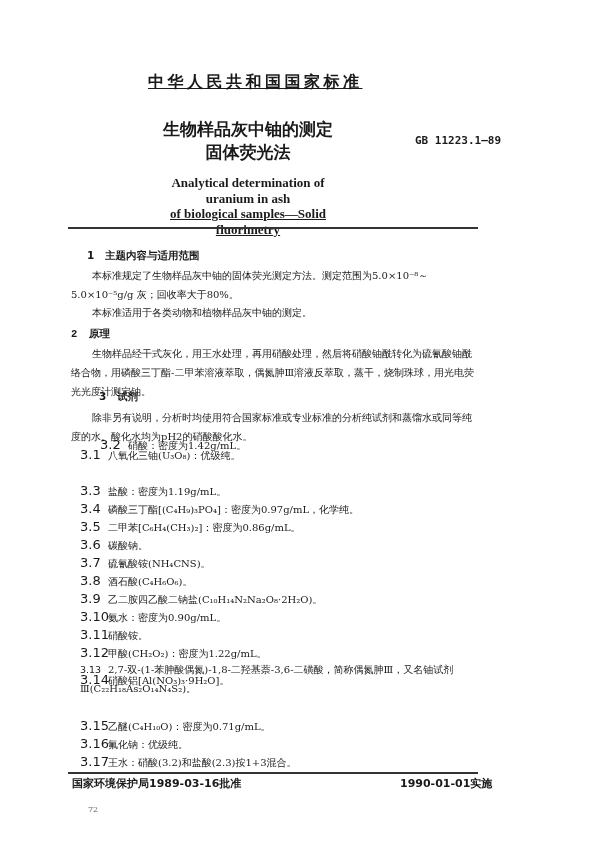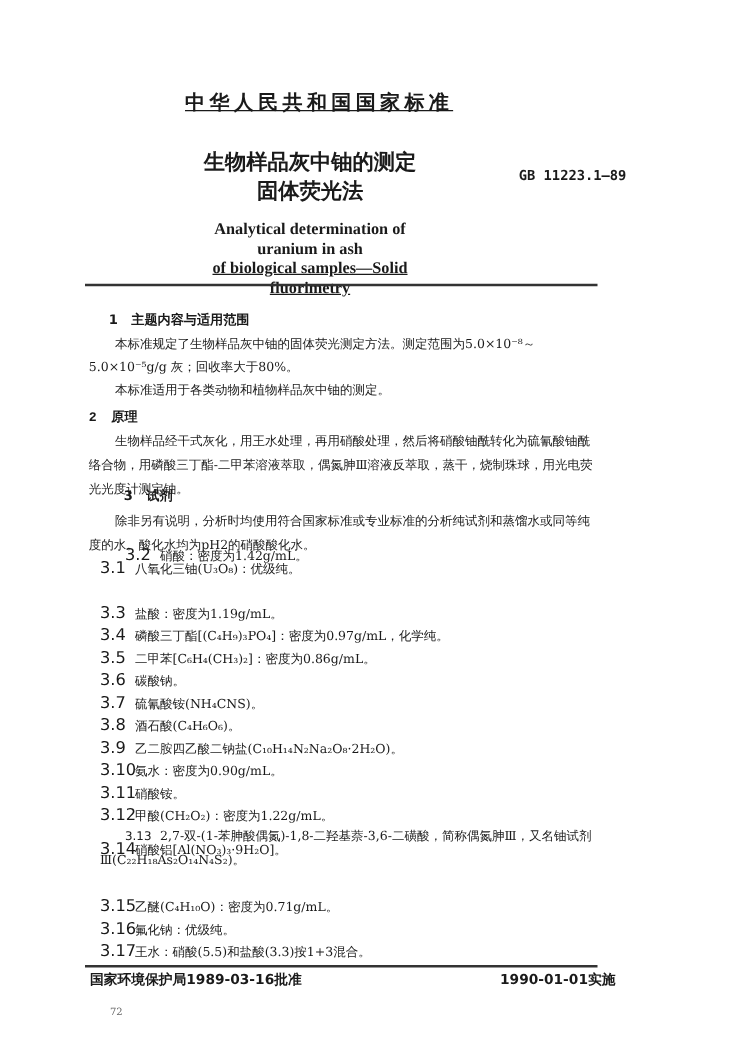--- a/index.html
+++ b/index.html
@@ -20,21 +20,21 @@
   .e2 { top: 206px; text-decoration: underline; }
   .rule { left: 68px; width: 410px; height: 2px; background: #333; }
   .rule-top { top: 227px; }
   .rule-bottom { top: 738px; }
   .h { left: 71px; font-family: "DejaVu Sans", "Liberation Sans", sans-serif; font-weight: bold; font-size: 10.5px; }
   .h .num { display: inline-block; width: 18px; }
   .p { left: 71px; width: 410px; font-size: 10px; line-height: 19px; text-indent: 21px; }
   .li { left: 80px; font-size: 10px; line-height: 16px; white-space: nowrap; }
   .li .n { display: inline-block; width: 28px; font-family: "DejaVu Sans", "Liberation Sans", sans-serif; font-size: 13px; }
   .li13 { left: 80px; width: 400px; font-size: 10px; line-height: 19px; }
-  .li13 .n { display: inline-block; width: 28px; font-family: "DejaVu Sans", "Liberation Sans", sans-serif; font-size: 9.5px; margin-left: 20px; }
+  .li13 .n { display: inline-block; width: 28px; font-family: "DejaVu Sans", "Liberation Sans", sans-serif; font-size: 9.5px; }
   .footer-left { left: 72px; top: 742px; font-family: "DejaVu Sans", "Liberation Sans", sans-serif; font-weight: bold; font-size: 11px; }
   .footer-right { left: 400px; width: 80px; text-align: right; top: 742px; font-family: "DejaVu Sans", "Liberation Sans", sans-serif; font-weight: bold; font-size: 11px; white-space: nowrap; }
   .page-num { left: 88px; top: 770px; font-size: 8px; color: #666; }
 </style>
 </head>
 <body>
 
 <div class="abs national">中华人民共和国国家标准</div>
 <div class="abs title-zh t1">生物样品灰中铀的测定</div>
 <div class="abs title-zh t2">固体荧光法</div>
@@ -69,18 +69,18 @@
 <div class="abs li" style="top:555px;"><span class="n">3.7</span><span>硫氰酸铵(NH₄CNS)。</span></div>
 <div class="abs li" style="top:573px;"><span class="n">3.8</span><span>酒石酸(C₄H₆O₆)。</span></div>
 <div class="abs li" style="top:591px;"><span class="n">3.9</span><span>乙二胺四乙酸二钠盐(C₁₀H₁₄N₂Na₂O₈·2H₂O)。</span></div>
 <div class="abs li" style="top:609px;"><span class="n">3.10</span><span>氨水：密度为0.90g/mL。</span></div>
 <div class="abs li" style="top:627px;"><span class="n">3.11</span><span>硝酸铵。</span></div>
 <div class="abs li" style="top:645px;"><span class="n">3.12</span><span>甲酸(CH₂O₂)：密度为1.22g/mL。</span></div>
 <div class="abs li13" style="top:660px;"><span class="n">3.13</span><span>2,7-双-(1-苯胂酸偶氮)-1,8-二羟基萘-3,6-二磺酸，简称偶氮胂Ⅲ，又名铀试剂Ⅲ(C₂₂H₁₈As₂O₁₄N₄S₂)。</span></div>
 <div class="abs li" style="top:672px;"><span class="n">3.14</span><span>硝酸铝[Al(NO₃)₃·9H₂O]。</span></div>
 <div class="abs li" style="top:718px;"><span class="n">3.15</span><span>乙醚(C₄H₁₀O)：密度为0.71g/mL。</span></div>
 <div class="abs li" style="top:736px;"><span class="n">3.16</span><span>氟化钠：优级纯。</span></div>
-<div class="abs li" style="top:754px;"><span class="n">3.17</span><span>王水：硝酸(5.5)和盐酸(3.3)按1+3混合。</span></div>
+<div class="abs li" style="top:754px;"><span class="n">3.17</span><span>王水：硝酸(3.2)和盐酸(2.3)按1+3混合。</span></div>
 
 <div class="abs rule rule-bottom" style="top:772px;"></div>
 <div class="abs footer-left" style="top:776px;">国家环境保护局1989-03-16批准</div>
 <div class="abs footer-right" style="top:776px;">1990-01-01实施</div>
 <div class="abs page-num" style="top:805px;">72</div>
 
 </body></html>

